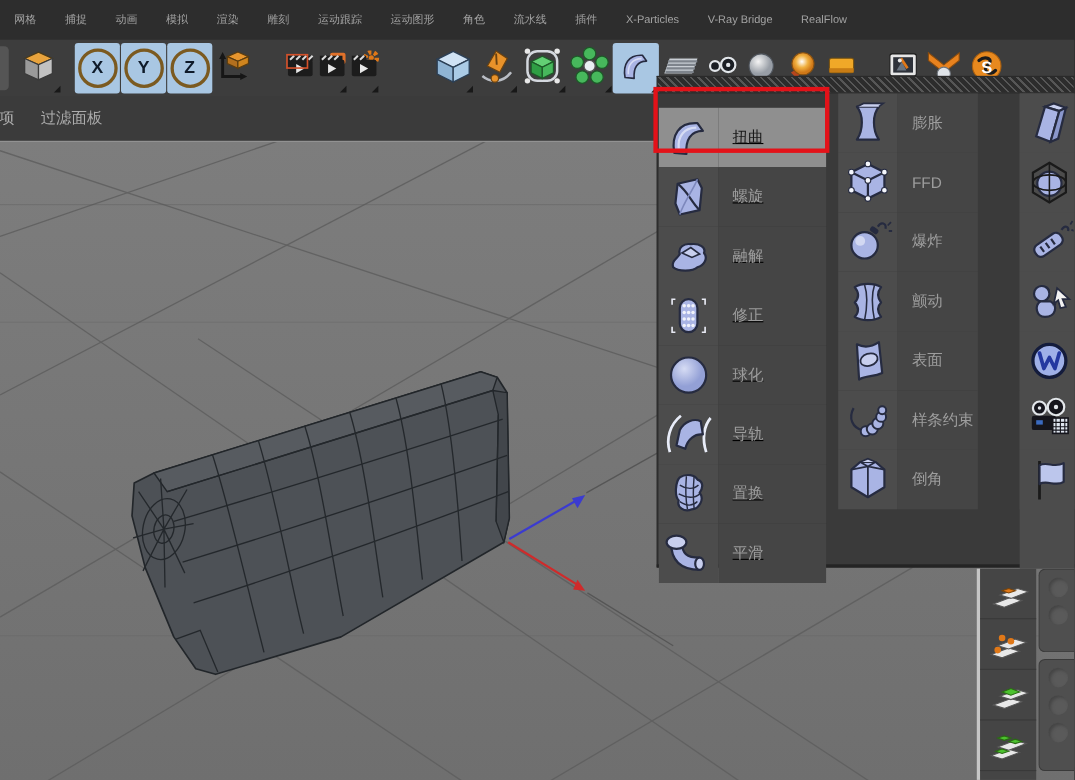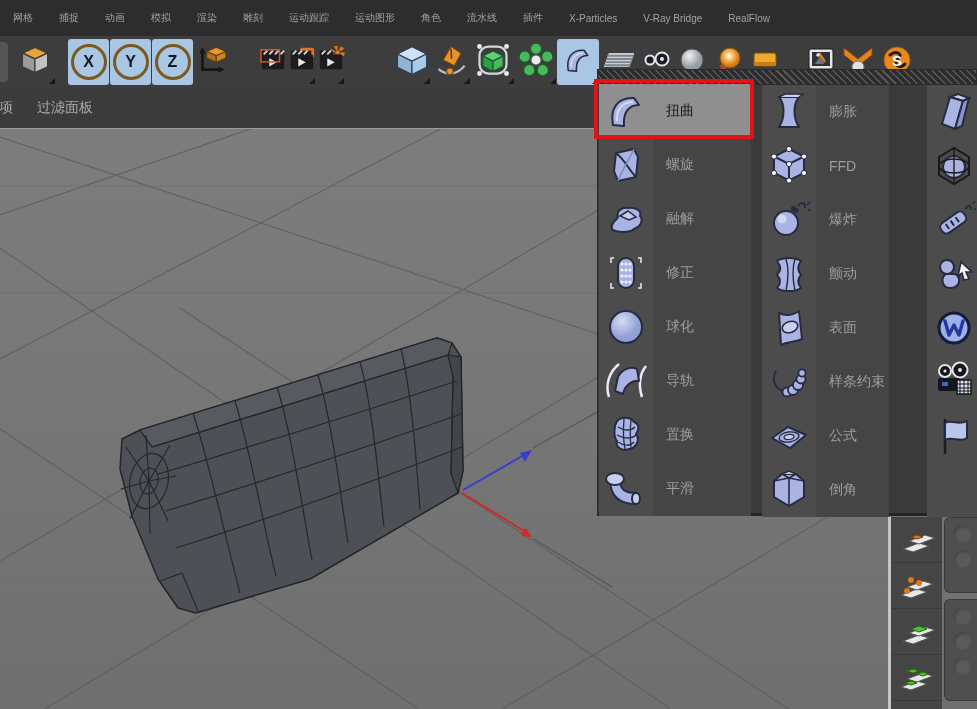--- a/index.html
+++ b/index.html
@@ -33,21 +33,21 @@
   
   .viewport{position:absolute;left:0;top:128px;width:977px;height:581px;
             background:linear-gradient(#7d7d7d,#6f6f6f);border-top:1px solid #9c9c9c;z-index:0;}
   .viewport svg{position:absolute;left:0;top:0;}
   
   .popup{position:absolute;left:597px;top:69px;width:380px;height:447px;z-index:5;
          background:#3a3a3a;border:1px solid #2a2a2a;border-bottom:3px solid #242424;box-sizing:border-box;}
   .grip{height:14px;background:repeating-linear-gradient(45deg,#565656 0 1.5px,#2c2c2c 1.5px 5px);
         border-bottom:1px solid #2b2b2b;}
   .pcol{position:absolute;}
-  .c1{left:1px;top:14px;width:152px;}
+  .c1{left:1px;top:28px;width:152px;text-decoration:underline;}
   .c2{left:164px;top:15px;width:127px;}
   .c3{left:329px;top:15px;width:54px;height:432px;background:#4c4c4c;}
   .drow{height:54px;display:flex;align-items:stretch;}
   .dic{width:54px;background:#4c4c4c;display:flex;align-items:center;justify-content:center;flex:0 0 auto;}
   .dlabel{flex:1;background:#454545;display:flex;align-items:center;padding-left:13px;
           color:#9d9d9d;font-size:14px;white-space:nowrap;}
   .drow.hl .dic,.drow.hl .dlabel{background:#8f8f8f;color:#181818;}
   .c3 .dic{height:54px;}
   
   .redbox{position:absolute;left:594px;top:79px;width:152px;height:52px;
@@ -535,30 +535,20 @@
                 <circle cx="34" cy="21" r="4.5"></circle>
                 <circle cx="35" cy="15" r="3.6"></circle>
               </g>
             </svg>
           </span>
         <span class="dlabel">样条约束</span>
       </div>
       <div class="drow">
         <span class="dic">
             <svg width="44" height="48" viewBox="0 0 44 48">
-              <path d="M5 26 L21 15 L39 23 L23 36 Z" fill="#a9b4e4" stroke="#262b40" stroke-width="2" stroke-linejoin="round"></path>
-              <ellipse cx="22" cy="25" rx="10" ry="5" transform="rotate(-8 22 25)" fill="none" stroke="#262b40" stroke-width="1.4"></ellipse>
-              <ellipse cx="22" cy="25" rx="5" ry="2.5" transform="rotate(-8 22 25)" fill="#c8cfee" stroke="#262b40" stroke-width="1.2"></ellipse>
-            </svg>
-          </span>
-        <span class="dlabel">公式</span>
-      </div>
-      <div class="drow">
-        <span class="dic">
-            <svg width="44" height="48" viewBox="0 0 44 48">
               <path d="M15 8 L29 8 L37 15 L37 31 L22 40 L7 31 L7 15 Z" fill="#a9b4e4" stroke="#262b40" stroke-width="2" stroke-linejoin="round"></path>
               <path d="M15 8 L22 12 L29 8 M7 15 L22 12 L37 15 M22 12 L22 40" fill="none" stroke="#262b40" stroke-width="1.6"></path>
               <path d="M15 8 L22 5 L29 8" fill="#c8cfee" stroke="#262b40" stroke-width="1.4"></path>
             </svg>
           </span>
         <span class="dlabel">倒角</span>
       </div>
     </div>
 
     <div class="pcol c3">

